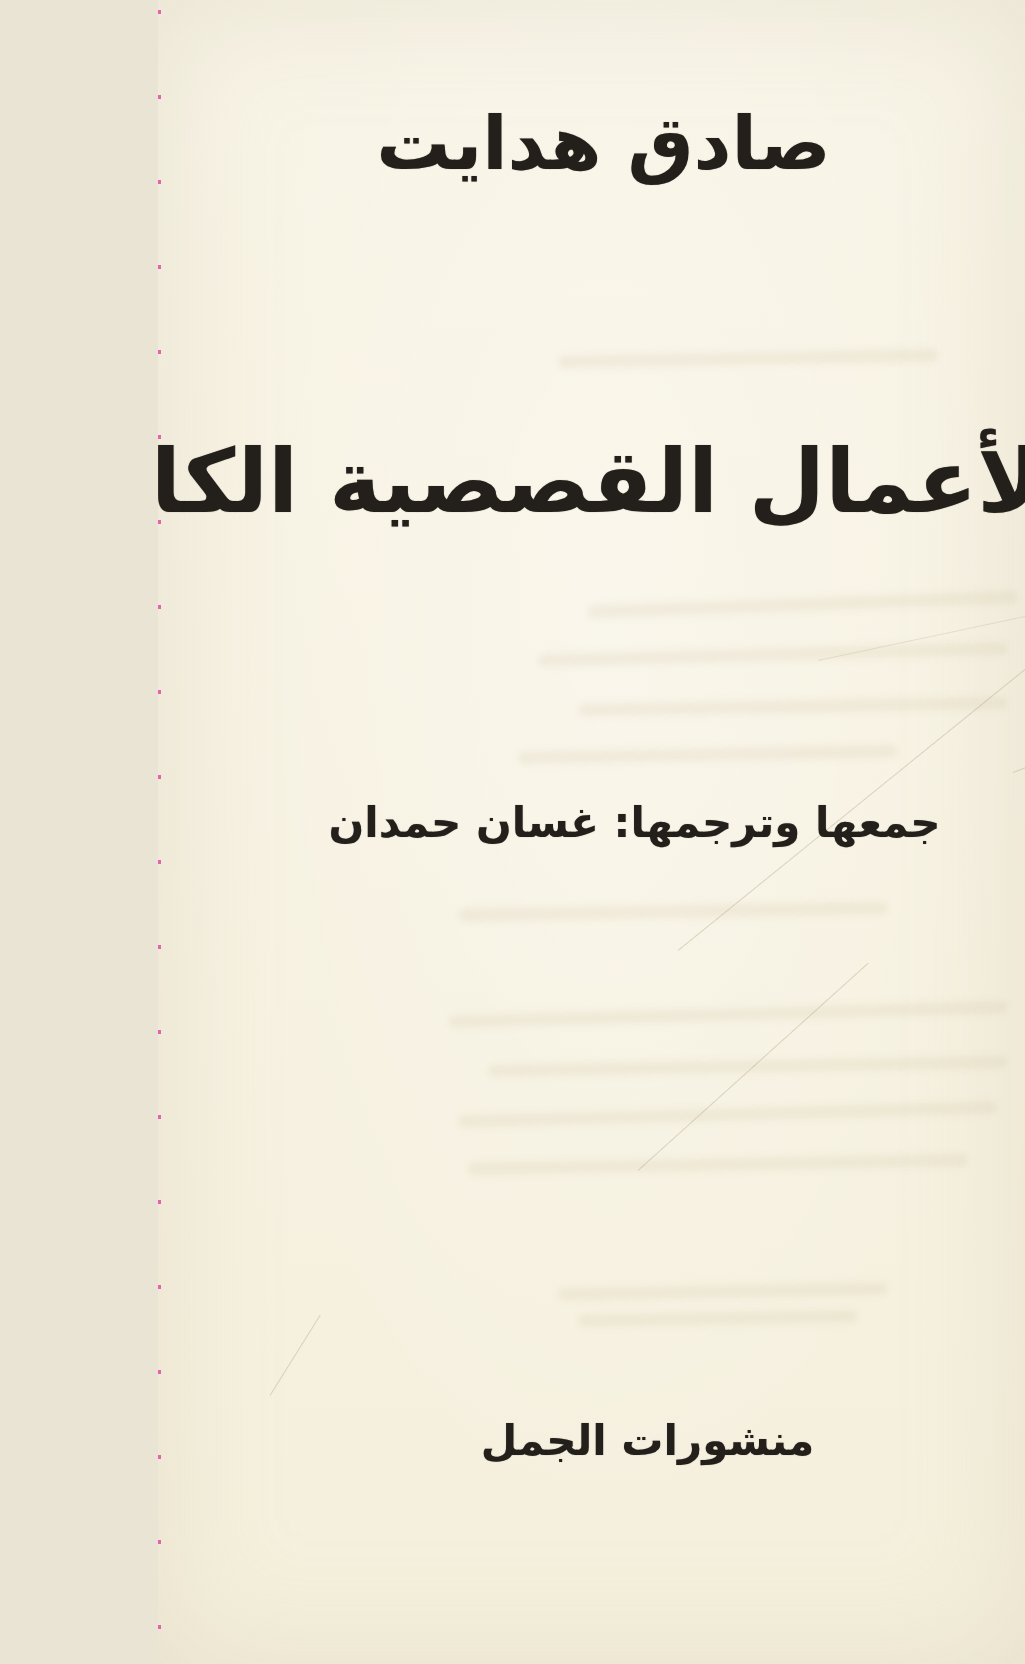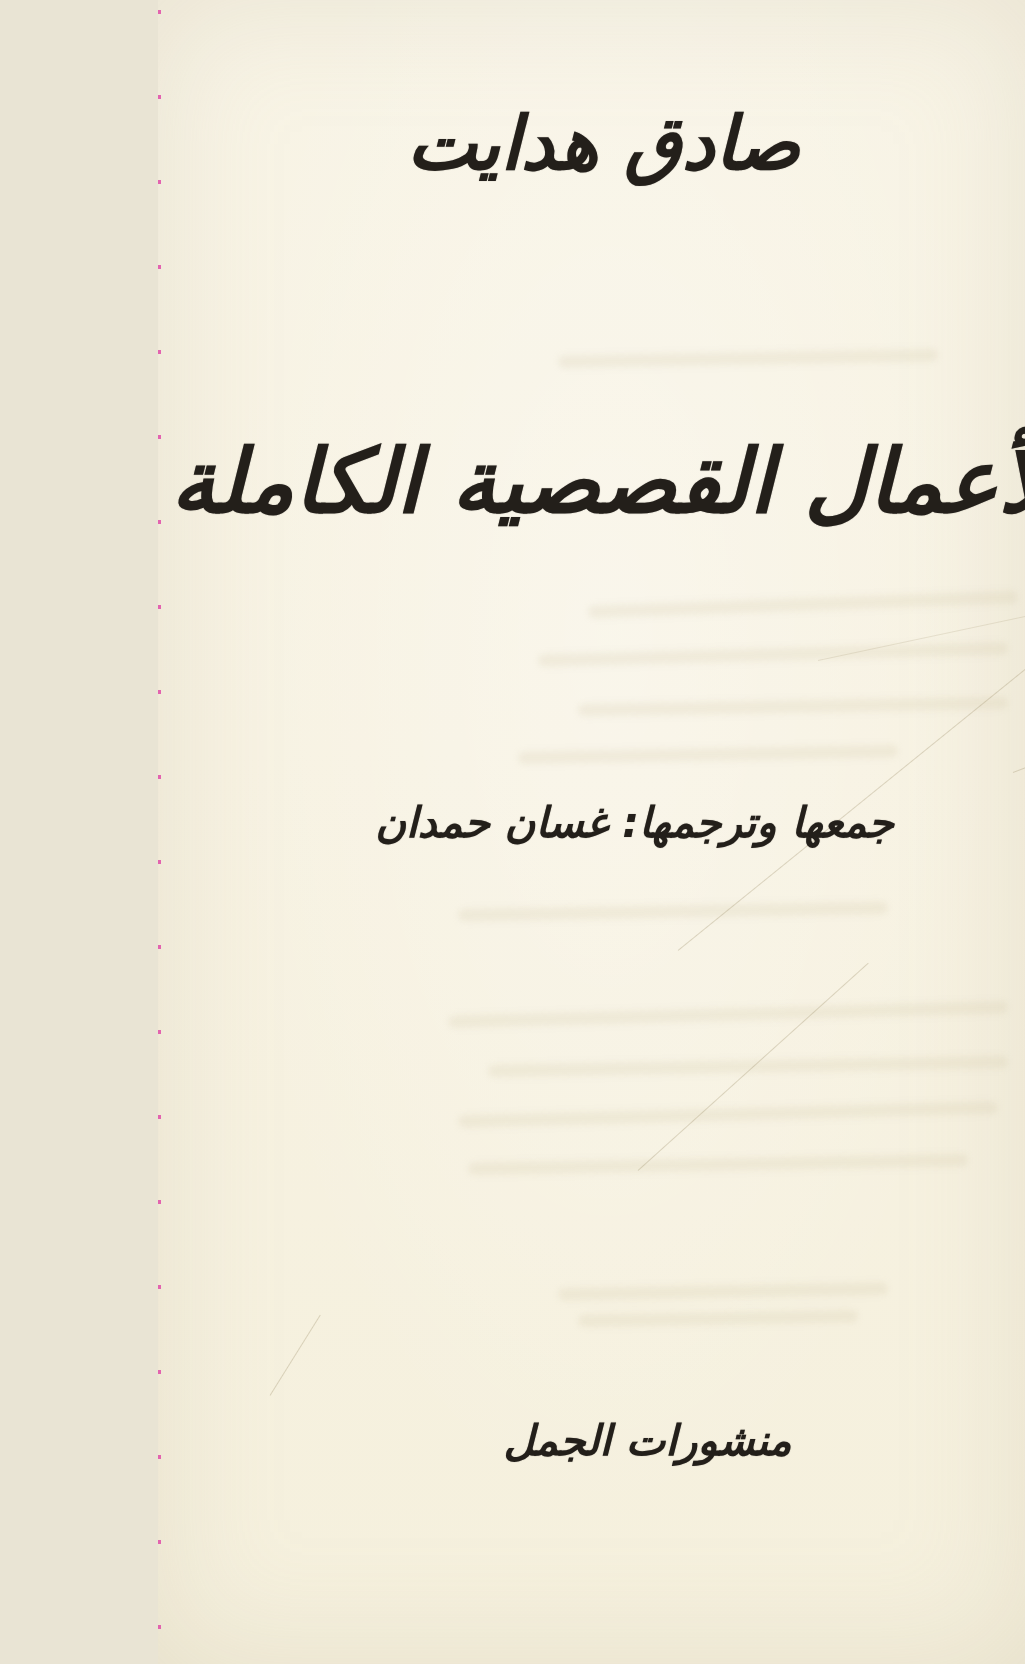--- a/index.html
+++ b/index.html
@@ -9,21 +9,20 @@
     font-family: "DejaVu Sans", sans-serif;
   }
   .page {
     position: relative;
     width: 867px;
     height: 1664px;
     margin: 0;
     background: linear-gradient(180deg, #f8f4e6 0%, #f7f2e2 45%, #f5f0dd 100%);
     overflow: hidden;
     box-shadow: inset 0 0 120px rgba(190,180,150,0.25);
-    font-style: italic;
   }
   
   .paper-sheen {
     position: absolute;
     inset: 0;
     background: radial-gradient(ellipse at 52% 38%, rgba(255,255,255,0.30) 0%, rgba(255,255,255,0.0) 62%);
     pointer-events: none;
   }
   .textline {
     position: absolute;

